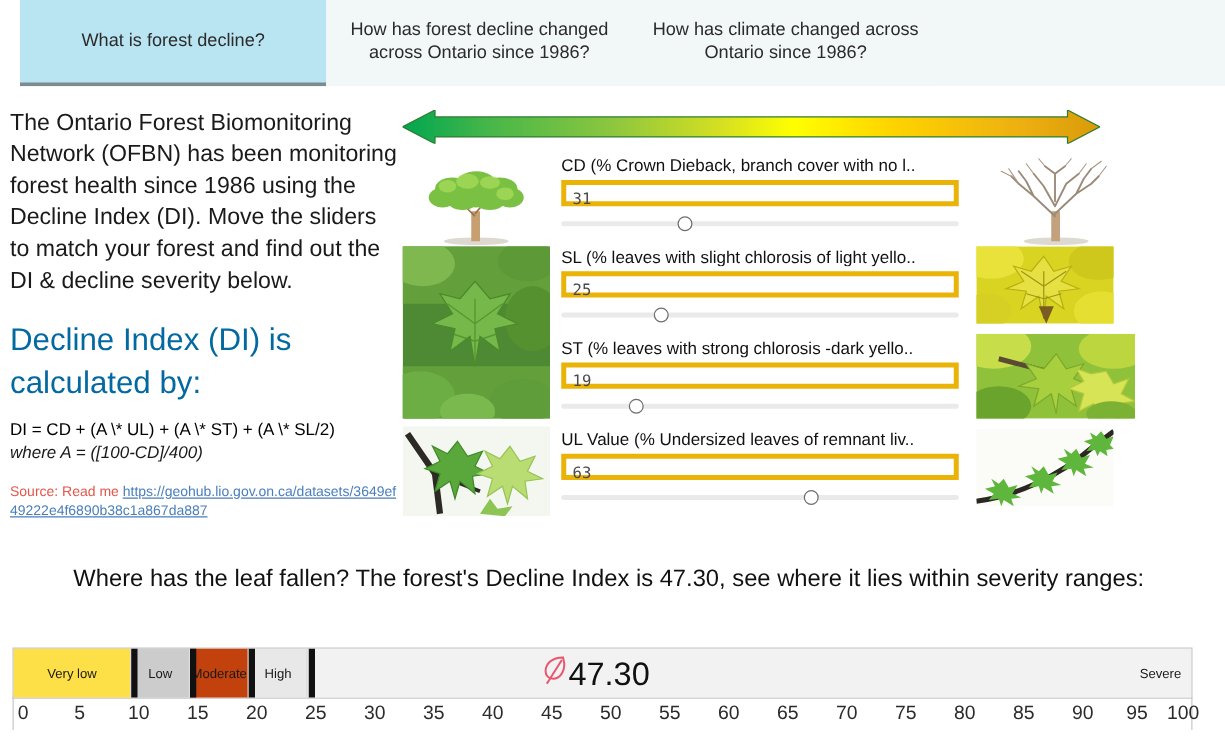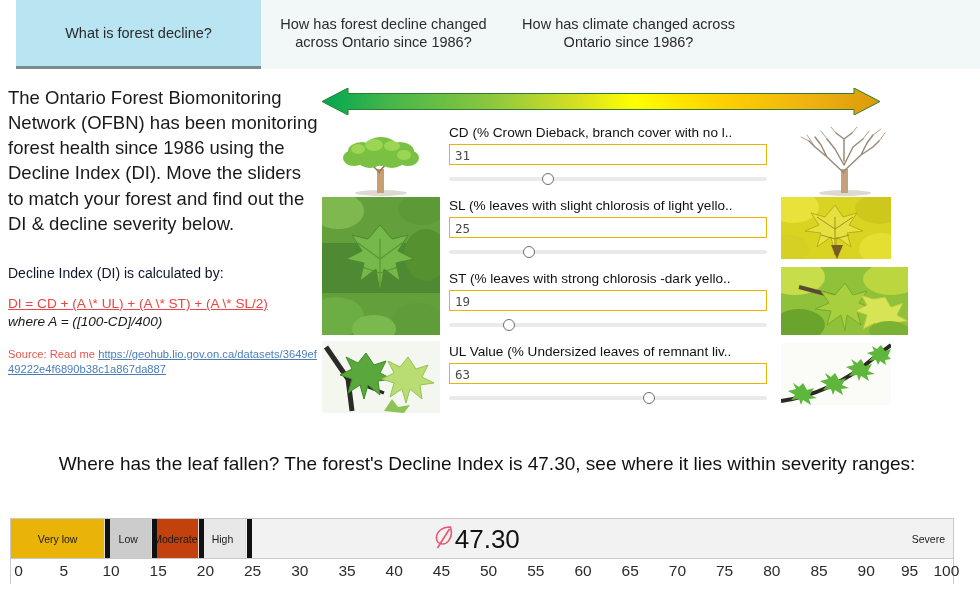--- a/index.html
+++ b/index.html
@@ -39,27 +39,27 @@
 
   
   .body { position: absolute; top: 69px; left: 0; width: 980px; height: 528px; background:#fff; }
 
   
   .leftcol {
     position: absolute; left: 8px; top: 16px; width: 310px;
   }
   .intro {
     font-size: 18.5px; line-height: 1.36; color: #1a1a1a;
-    margin: 0 0 28px 0;
+    margin: 0 0 19px 0;
   }
   .formula-head {
-    font-size: 14px; line-height: 1.36; color: #0f172a; margin: 0 0 12px 0;
+    font-size: 25px; line-height: 1.36; color: #0369a1; margin: 0 0 12px 0;
   }
   .formula {
-    font-size: 13.6px; color: #ef4444; line-height:1.3; margin: 0; text-decoration: underline;
+    font-size: 13.6px; color: #000000; line-height:1.3; margin: 0;
   }
   .formula-where {
     font-size: 13.6px; color: #1a1a1a; font-style: italic; line-height:1.35; margin: 0 0 16px 0;
   }
   .source-line { font-size: 11.2px; line-height: 1.35; }
   .source-label { color: #e2574c; }
   .source-link { color: #4a7ebb; text-decoration: underline; word-break: break-all; cursor: pointer; }
 
   
   .arrowbar {
@@ -78,21 +78,21 @@
   
   .sliders { position: absolute; left: 449px; top: 56px; width: 318px; }
   .srow { margin-bottom: 11px; }
   .srow:last-child { margin-bottom: 0; }
   .slabel {
     font-size: 13.6px; color: #111; white-space: nowrap; overflow: hidden;
     margin-bottom: 4px; display:block;
   }
   .sbox {
     width: 100%; height: 21px;
-    border: 1px solid #eab308; background: #fff;
+    border: 4px solid #eab308; background: #fff;
     font-size: 12.5px; color: #4a4a4a;
     font-family: "DejaVu Sans Mono", monospace;
     padding: 1px 5px; line-height: 19px;
     display:block;
   }
   .strack {
     position: relative; width: 100%; height: 16px; margin-top: 6px; cursor: pointer;
   }
   .strack .rail {
     position: absolute; left: 0; right: 0; top: 6px; height: 4px;
@@ -378,21 +378,21 @@
         </svg>
       </div>
     </div>
 
     <div class="caption">Where has the leaf fallen?  The forest's Decline Index is 47.30, see where it lies within severity ranges:</div>
 
     <div class="scalewrap">
 
       <div class="scalebar">
 
-        <div class="seg" style="left:0%; width:10%; background:#eab308;justify-content:center;">
+        <div class="seg" style="left:0%; width:10%; background:#fde047;justify-content:center;">
           <span class="segtxt">Very low</span>
         </div>
         <div class="seg" style="left:10%; width:5%; background:#cccccc;">
           <span class="segtxt">Low</span>
         </div>
         <div class="seg" style="left:15%; width:5%; background:#c2410c;">
           <span class="segtxt">Moderate</span>
         </div>
         <div class="seg" style="left:20%; width:5%; background:#e8e8e8;">
           <span class="segtxt">High</span>

